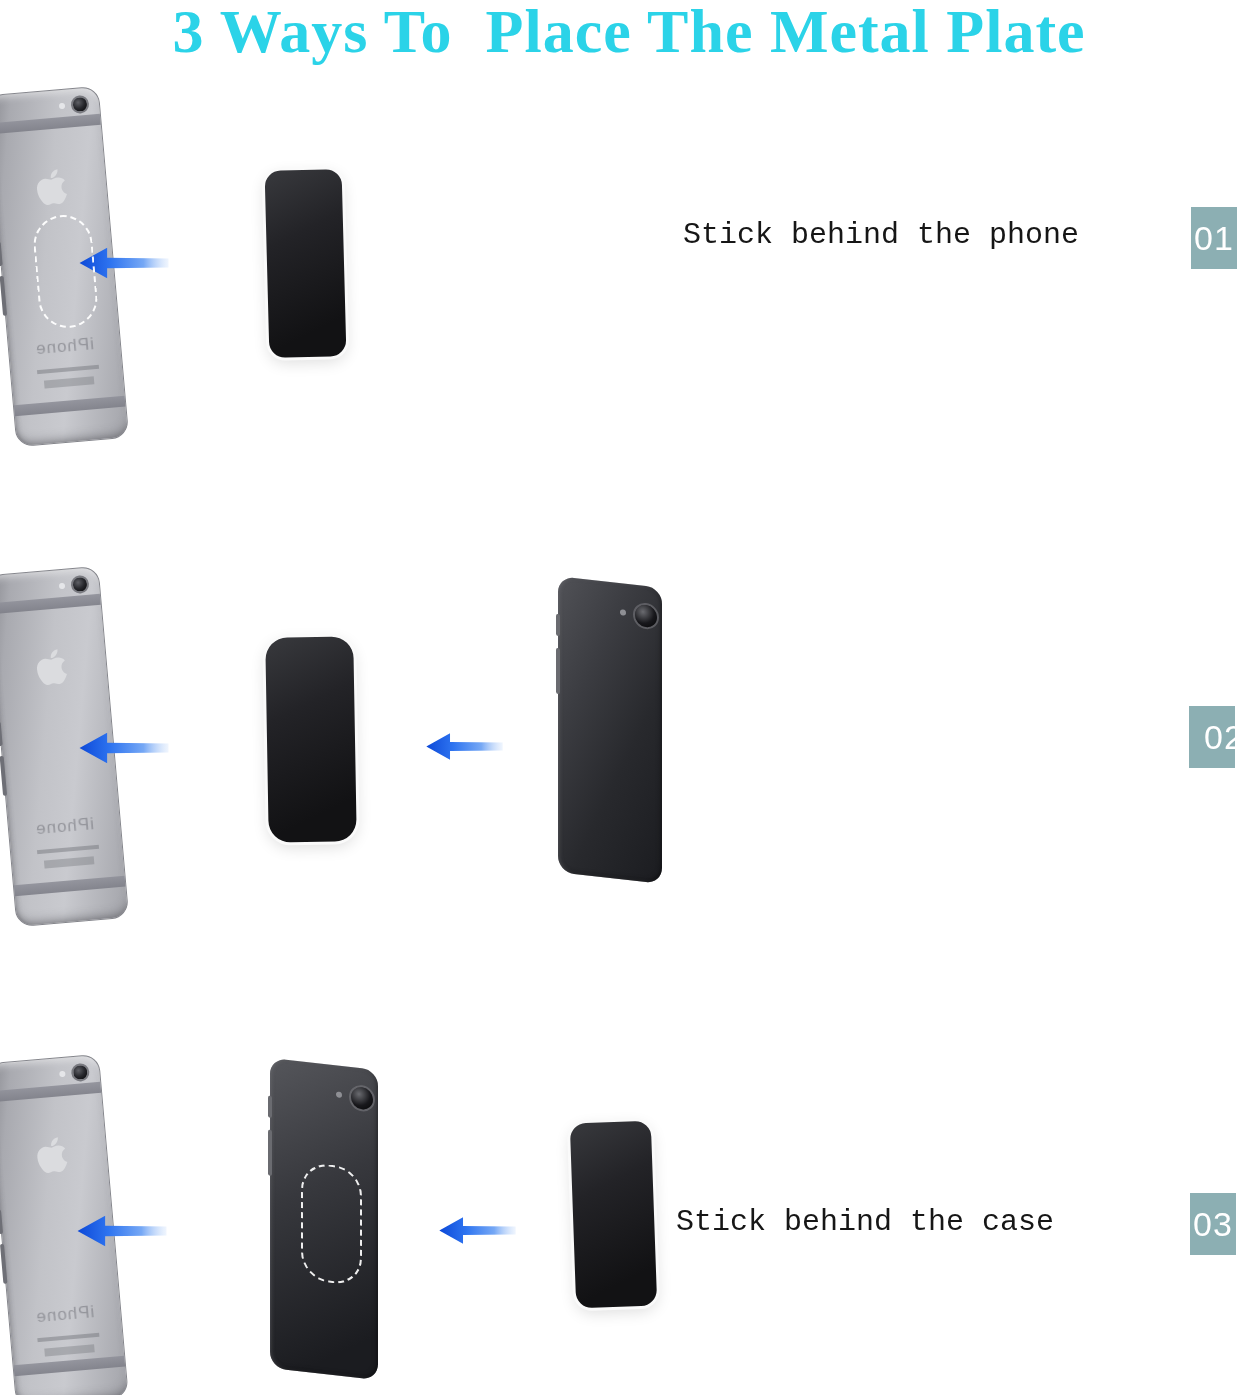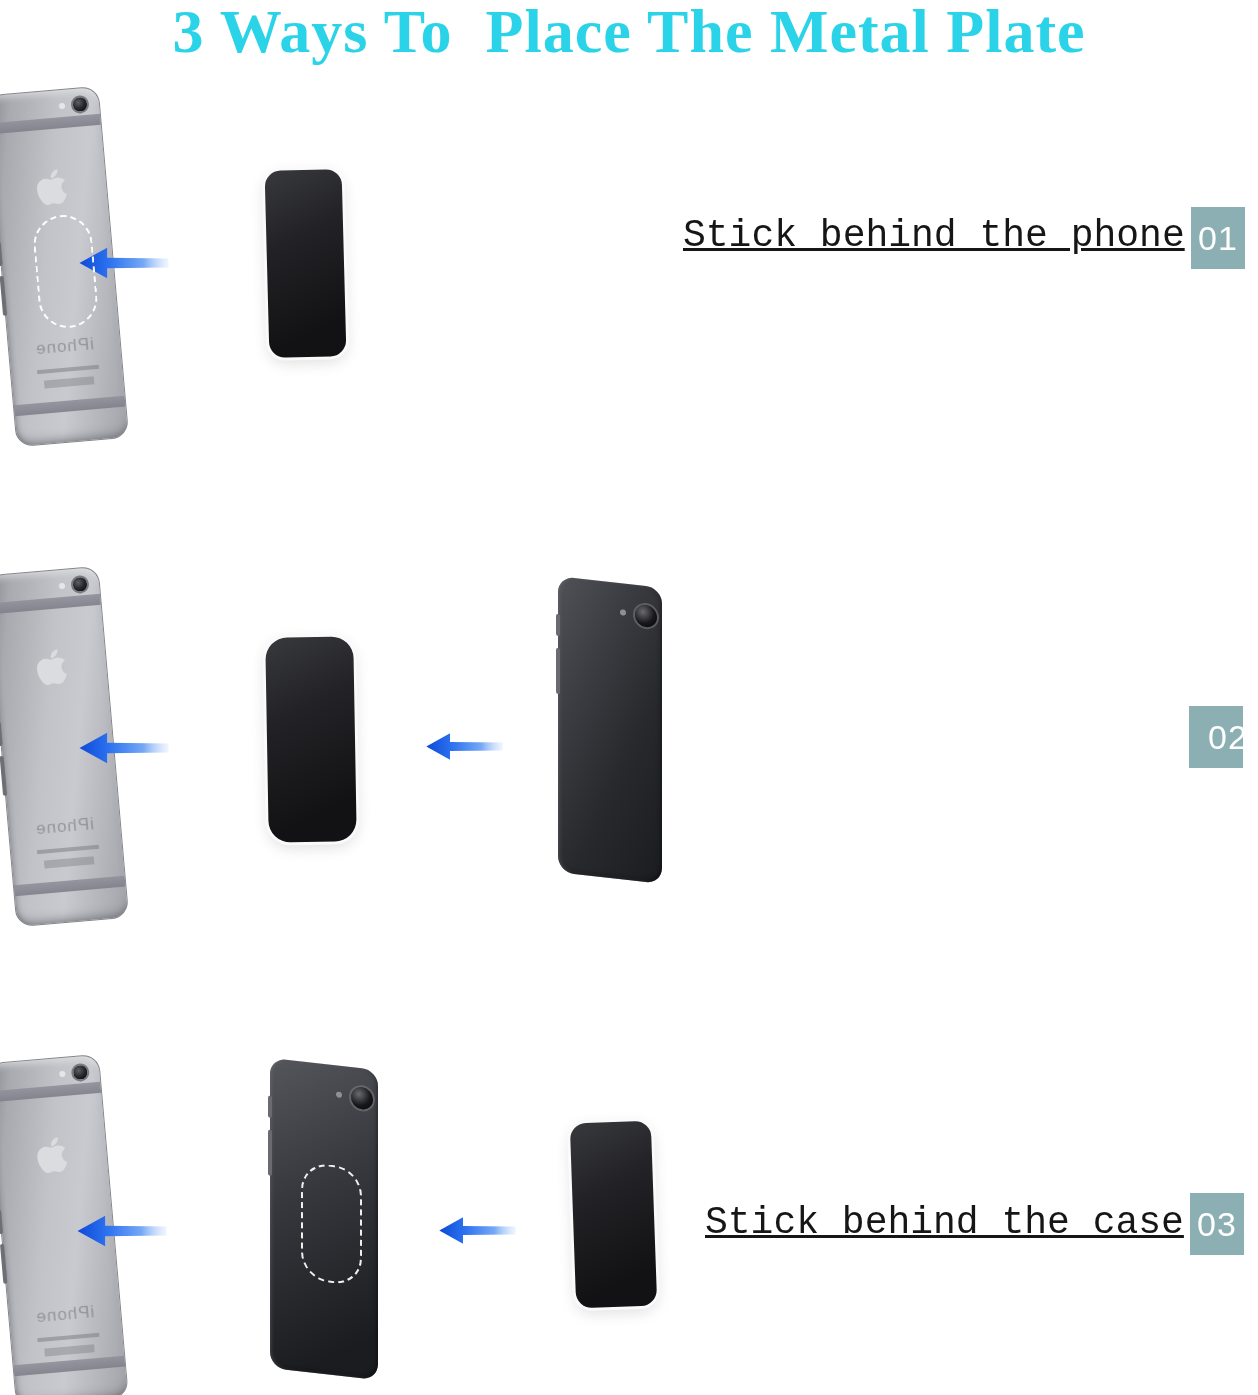--- a/index.html
+++ b/index.html
@@ -127,34 +127,33 @@
     left: 31px; top: 100px;
     width: 61px; height: 118px;
     border: 2px dashed rgba(255,255,255,.92);
     border-radius: 28px;
   }
 
   
   .step-label {
     position: absolute;
     font-family: "Liberation Mono", monospace;
-    font-size: 38px;
+    font-size: 30px;
     line-height: 47px;
     color: #161616;
     white-space: pre;
-    text-decoration: underline;
   }
   .label-r1 { left: 683px; top: 127px; }
   .label-r2 { left: 705px; top: 134px; }
-  .label-r3 { left: 705px; top: 149px; }
+  .label-r3 { left: 676px; top: 149px; }
 
   
   .badge {
     position: absolute;
-    width: 54px; height: 62px;
+    width: 46px; height: 62px;
     background: #8cafb3;
     color: #ffffff;
     font-family: "Liberation Sans", sans-serif;
     font-size: 34px;
     display: flex; align-items: center; justify-content: center;
     letter-spacing: 1px;
   }
   .badge-r1 { left: 1191px; top: 122px; }
   .badge-r2 { left: 1189px; top: 146px; padding-left: 24px; }
   .badge-r3 { left: 1190px; top: 143px; }

